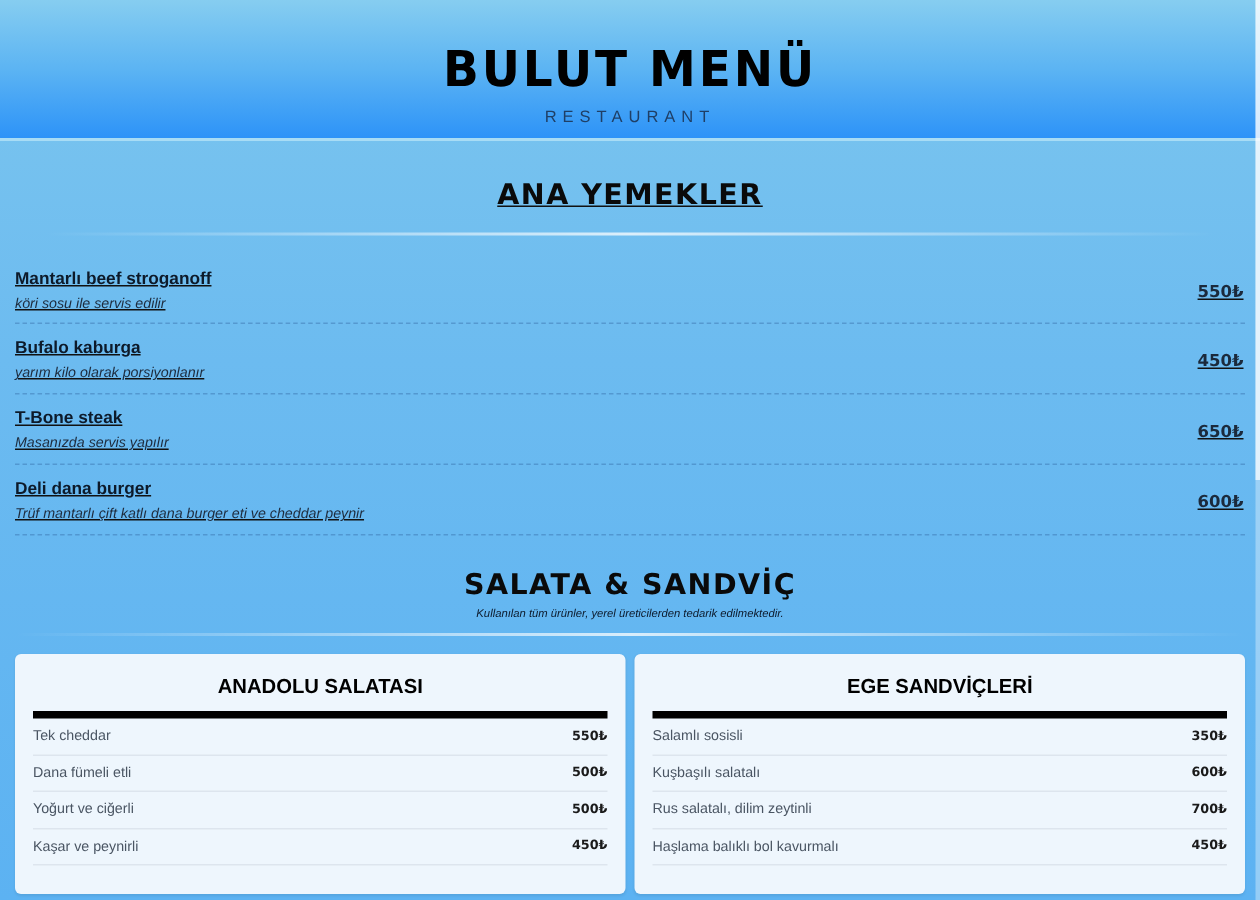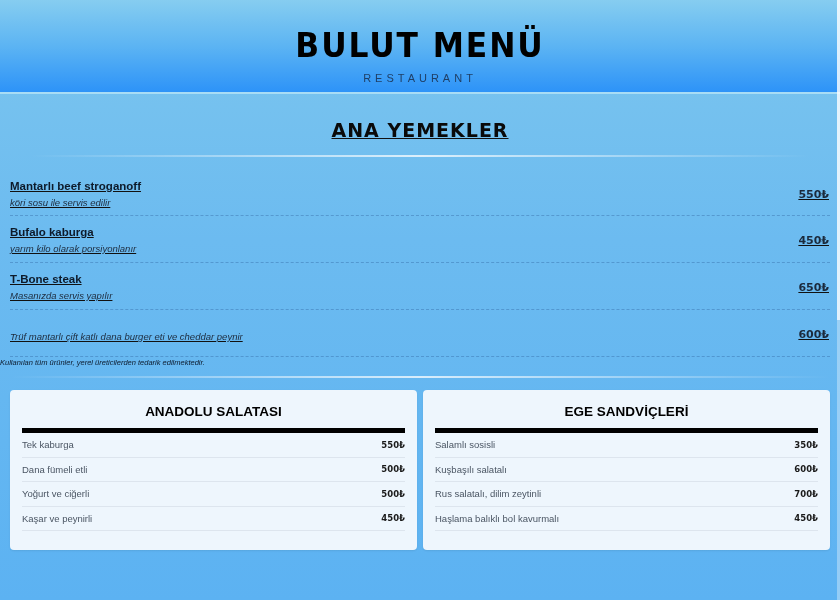--- a/index.html
+++ b/index.html
@@ -82,21 +82,21 @@
     }
     .item-price {
       font-family: "DejaVu Sans", sans-serif;
       font-weight: bold;
       font-size: 11px;
       color: #1b2a3c;
       margin-right: 1px;
     }
     .section2-title { padding-top: 20px; }
     .section2-note {
-      text-align: left;
+      text-align: center;
       font-family: "Liberation Sans", sans-serif;
       font-style: italic;
       font-size: 7.5px;
       color: #0c1a2c;
       margin-top: 1px;
     }
     .section2-divider { margin-top: 9px; margin-left: 10px; margin-right: 10px; }
     .cards {
       display: flex; gap: 6px;
       padding: 0 10px;
@@ -166,35 +166,37 @@
     </div>
     <div class="main-item">
       <div>
         <div class="item-name">T-Bone steak</div>
         <div class="item-desc">Masanızda servis yapılır</div>
       </div>
       <div class="item-price">650₺</div>
     </div>
     <div class="main-item">
       <div>
+        <div class="item-name">Deli dana burger</div>
         <div class="item-desc">Trüf mantarlı çift katlı dana burger eti ve cheddar peynir</div>
       </div>
       <div class="item-price">600₺</div>
     </div>
   </div>
 </section>
 
 <section>
+  <h2 class="section-title section2-title">SALATA &amp; SANDVİÇ</h2>
   <div class="section2-note">Kullanılan tüm ürünler, yerel üreticilerden tedarik edilmektedir.</div>
   <div class="section-divider section2-divider"></div>
   <div class="cards">
     <div class="card">
       <div class="card-title">ANADOLU SALATASI</div>
       <div class="card-row">
-        <span class="card-row-name">Tek kaburga</span>
+        <span class="card-row-name">Tek cheddar</span>
         <span class="card-row-price">550₺</span>
       </div>
       <div class="card-row">
         <span class="card-row-name">Dana fümeli etli</span>
         <span class="card-row-price">500₺</span>
       </div>
       <div class="card-row">
         <span class="card-row-name">Yoğurt ve ciğerli</span>
         <span class="card-row-price">500₺</span>
       </div>

